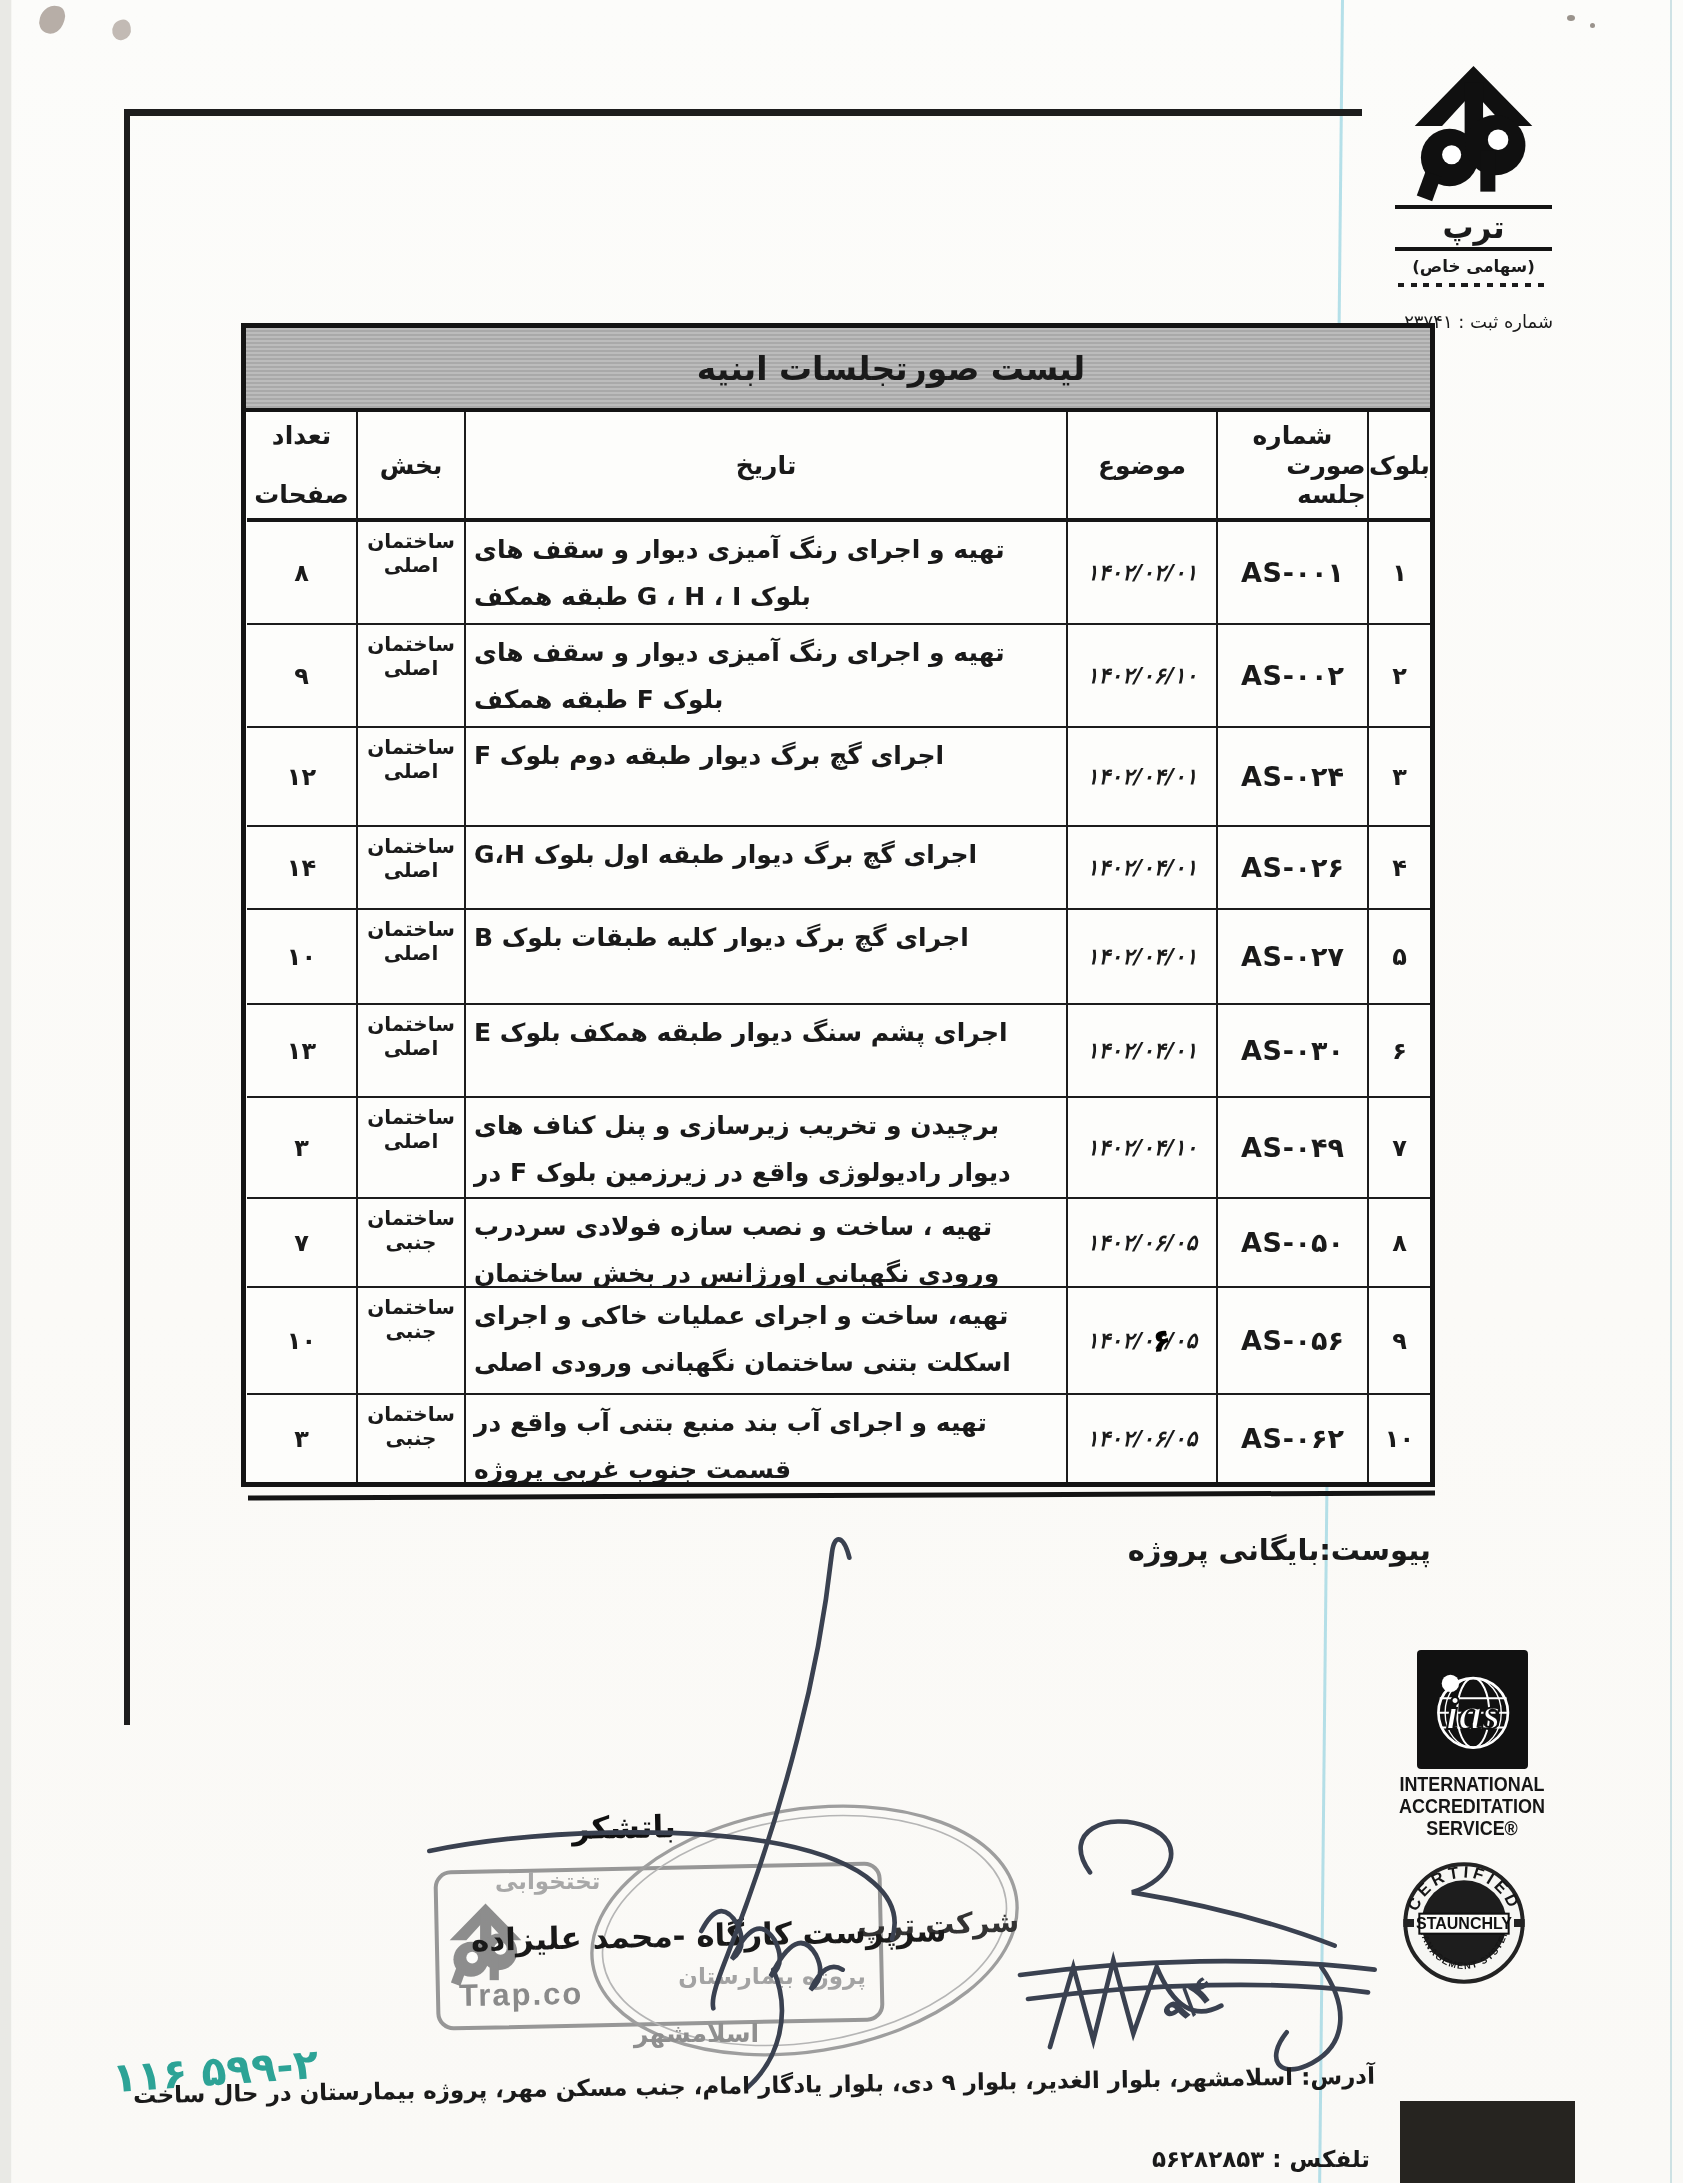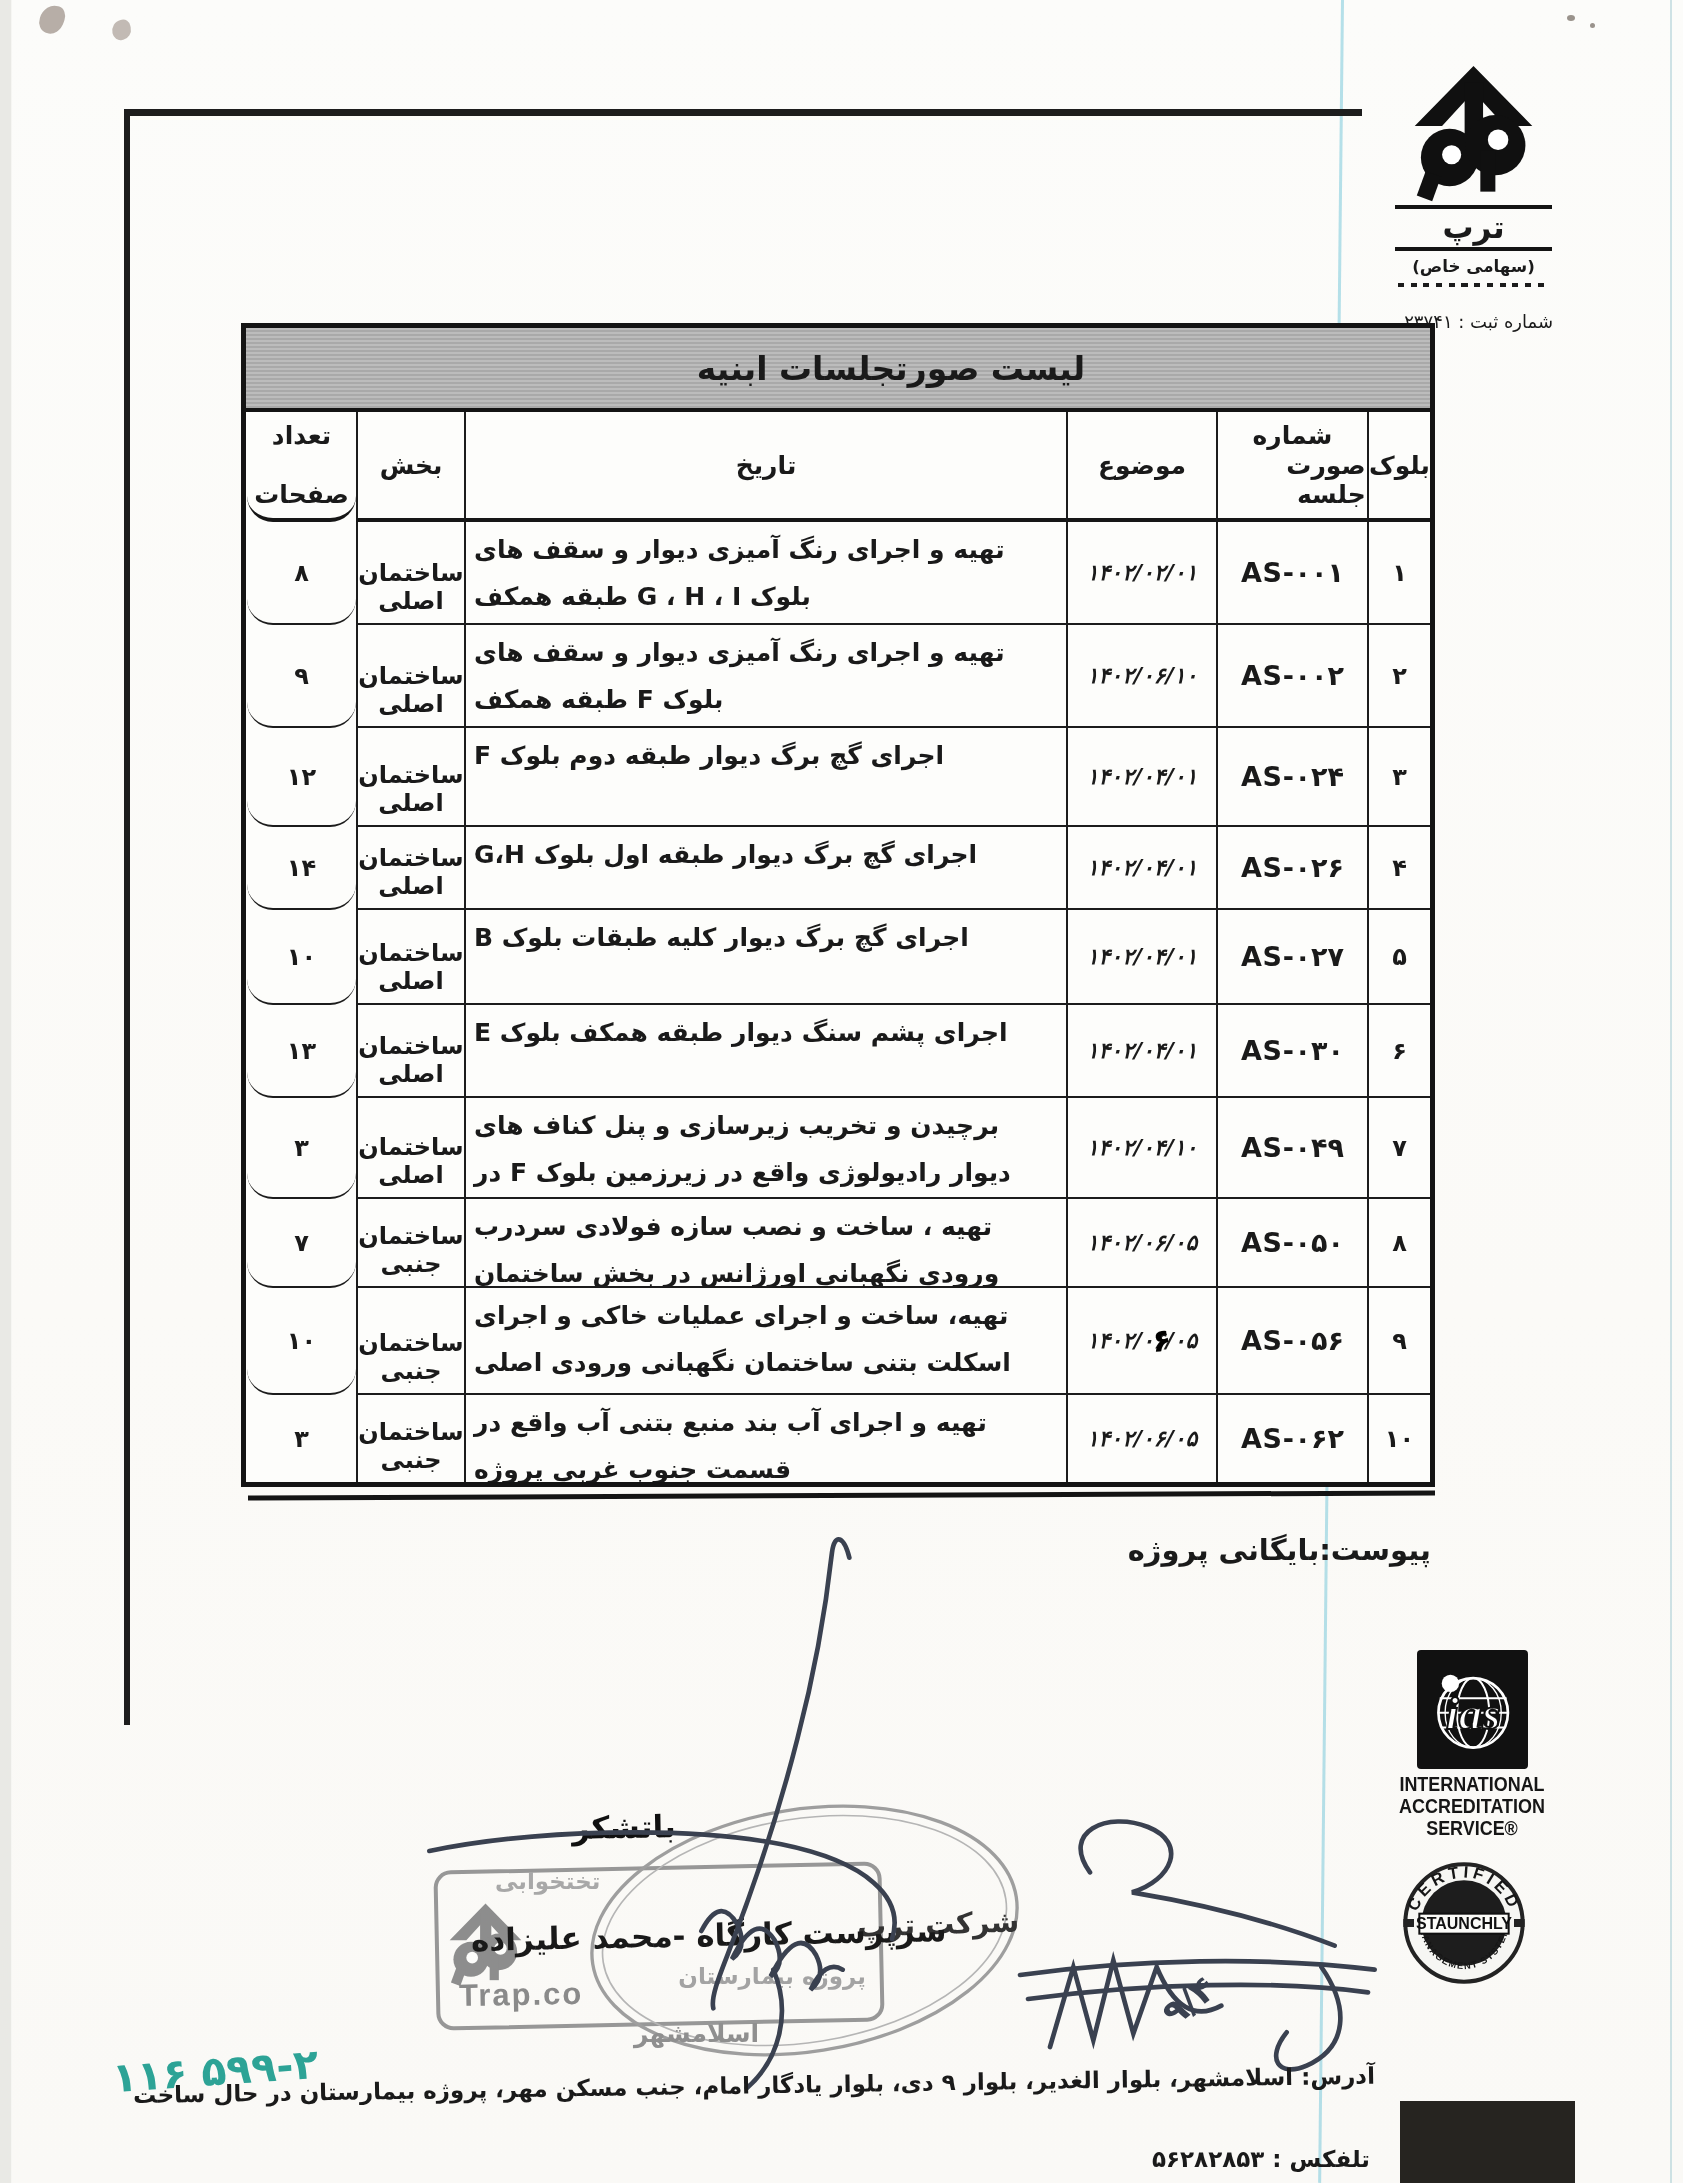--- a/index.html
+++ b/index.html
@@ -30,29 +30,29 @@
   
   .table-wrap{position:absolute;left:241px;top:323px;width:1194px;border:5.3px solid #141414;background:#fdfdfb;box-sizing:border-box;}
   .t-title{height:80px;display:flex;align-items:center;justify-content:center;direction:rtl;
            font-size:33px;font-weight:bold;border-bottom:4.7px solid #141414;
            background:repeating-linear-gradient(180deg,#bcbcbc 0 2px,#a9a9a9 2px 4px);}
   .t-title span{transform:translateX(53px);} 
   .t-grid{display:grid;direction:rtl;grid-template-columns:63px 151px 150px 602px 108px 109px;
           grid-template-rows:110px 103px 103px 99px 83px 95px 93px 101px 89px 107px 87px;}
   .cell{border-left:2px solid #1c1c1c;border-bottom:2.7px solid #1c1c1c;box-sizing:border-box;
         display:flex;align-items:center;justify-content:center;font-weight:bold;direction:rtl;overflow:hidden;}
-  .nol{border-left:none;border-radius:26px;}
+  .nol{border-left:none;}
   .lrow{border-bottom:none;}
   .hd{font-size:25px;border-bottom:4px solid #161616;}
   .hd2{flex-direction:column;justify-content:space-between;padding:9.3px 1.3px;}
   .c-idx{font-size:24px;}
   .c-num{font-size:27px;letter-spacing:0.7px;}
   .c-date{font-size:22px;font-style:italic;}
   .c-subj{display:block;text-align:left;font-size:25px;line-height:1.85;padding:5.3px 6.7px 0 8px;}
-  .c-sec{flex-direction:column;justify-content:flex-end;font-size:24px;padding:6.7px 1.3px 8px 1.3px;}
+  .c-sec{flex-direction:column;justify-content:flex-start;font-size:20px;padding:6.7px 1.3px 8px 1.3px;}
   .c-pg{font-size:24px;}
   .ltr{direction:ltr;unicode-bidi:bidi-override;}
   .t-bottom2{position:absolute;left:248px;top:1493px;width:1187px;height:4.7px;background:#141414;transform:rotate(-.25deg);}
   .date-fix{position:absolute;left:1152px;top:1322px;font-size:31px;font-weight:bold;color:#000;transform:rotate(-6deg);}
   
   .attach{position:absolute;right:252px;top:1533px;font-size:29px;font-weight:bold;direction:rtl;white-space:nowrap;}
   
   .ias{position:absolute;left:1390px;top:1650px;width:164px;text-align:center;}
   .ias svg{display:block;margin:0 auto;}
   .ias-caption{margin-top:6.7px;font-family:"Liberation Sans",sans-serif;font-weight:bold;font-size:18.7px;line-height:1.1;

